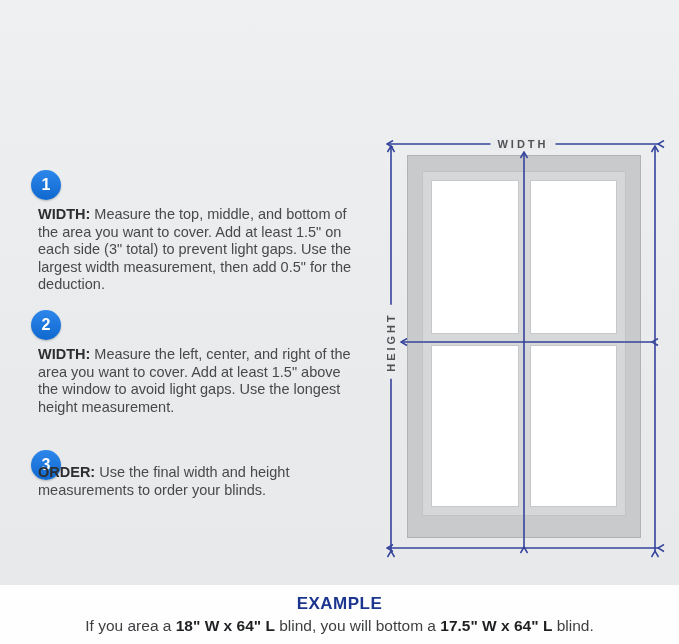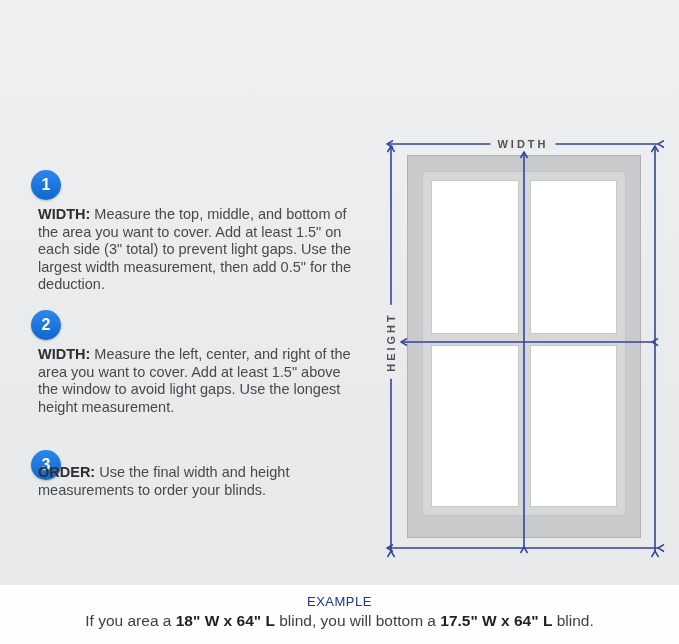--- a/index.html
+++ b/index.html
@@ -71,21 +71,21 @@
   }
   .dim-label.width { left:143px; top:14px; transform:translate(-50%,-50%); }
   .dim-label.height { left:11px; top:212px; transform:translate(-50%,-50%) rotate(-90deg); }
 
   
   .example {
     position:absolute; left:0; right:0; bottom:0; height:59px;
     background:#fefefe; text-align:center;
   }
   .example-heading {
-    margin-top:9px; font-size:13px; font-weight:400; color:#1c3690; letter-spacing:0.5px;
+    margin-top:9px; font-size:17px; font-weight:700; color:#1c3690; letter-spacing:0.5px;
   }
   .example-sentence { margin-top:3px; font-size:15.5px; color:#3e3f41; }
   .example-bold { font-weight:700; color:#1f2022; }
 </style>
 </head>
 <body>
 
 <div class="canvas">
 
 

